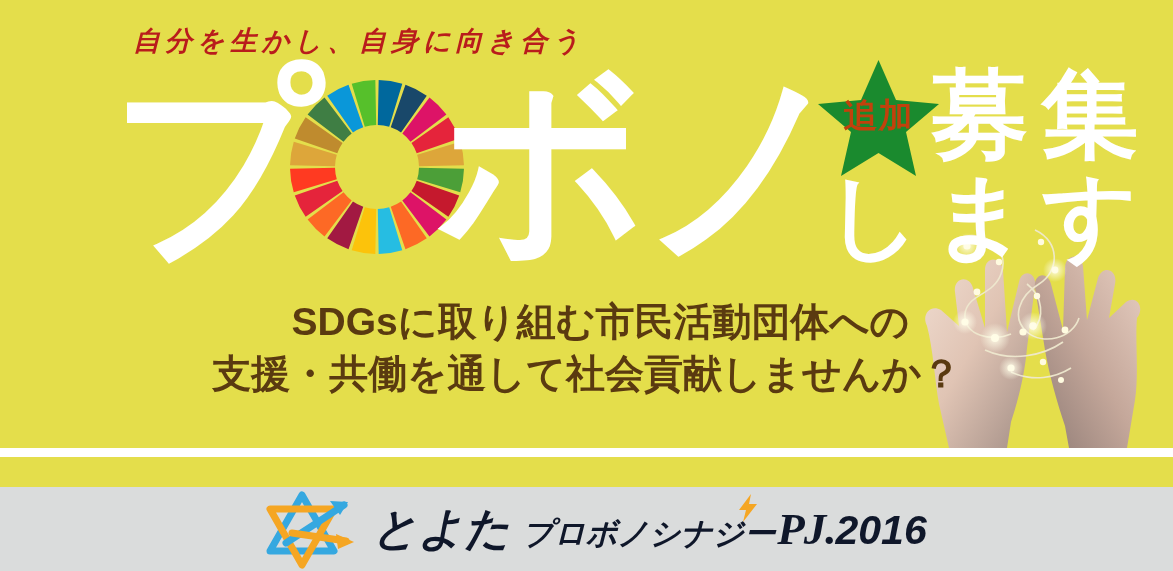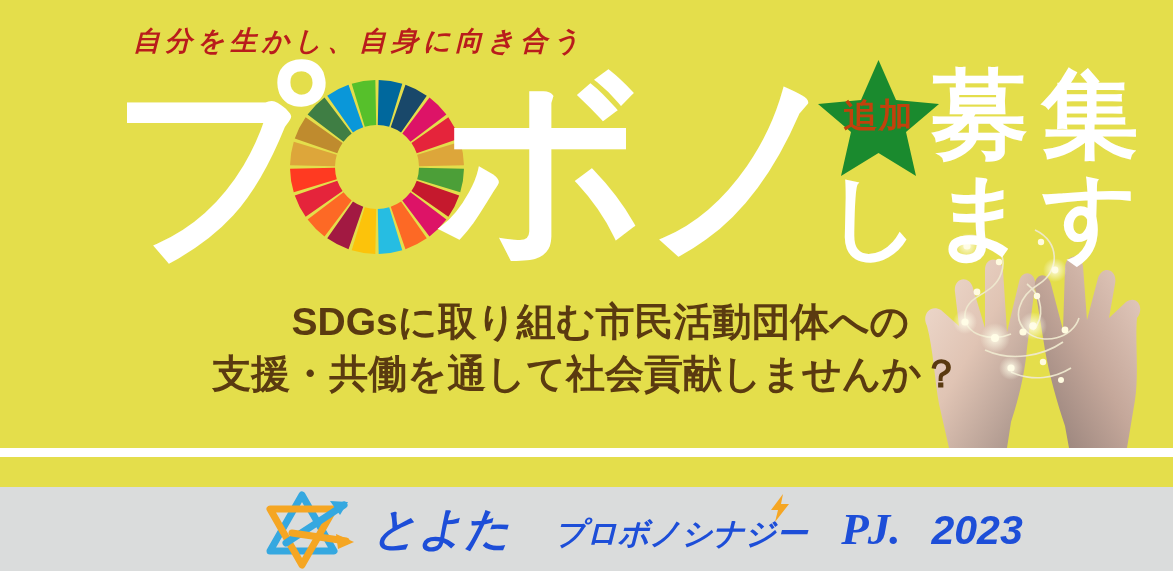--- a/index.html
+++ b/index.html
@@ -91,21 +91,21 @@
   }
   .subhead-line-1{padding-left:16px;margin-left:12px;}
   .subhead-line-2{padding-left:0px;}
 
   
   .footer-logo{position:absolute;left:262px;top:487px;width:650px;height:84px;display:flex;align-items:center;}
   .logo-mark{width:96px;height:80px;flex:0 0 auto;margin-right:14px;}
   .logo-mark svg{display:block;width:96px;height:80px;}
   .logo-text{
     display:flex;align-items:baseline;white-space:nowrap;
-    color:#1d4ed8;font-weight:bold;font-style:italic;line-height:1;gap:32px;
+    color:#0f172a;font-weight:bold;font-style:italic;line-height:1;
   }
   .logo-toyota{font-size:45px;letter-spacing:0px;margin-right:12px;
     font-family:"DejaVu Sans","Liberation Sans",sans-serif;}
   .logo-probono{font-size:31px;letter-spacing:0px;position:relative;
     font-family:"DejaVu Sans","Liberation Sans",sans-serif;}
   .logo-bolt{position:absolute;left:215px;top:-24px;width:22px;height:28px;}
   .logo-bolt svg{display:block;}
   .logo-pj{font-size:45px;letter-spacing:-1px;margin-left:2px;
     font-family:Liberation Serif, serif;}
   .logo-year{font-size:41px;letter-spacing:0px;
@@ -290,17 +290,17 @@
       <span class="logo-toyota">とよた</span>
       <span class="logo-probono">
         <span>プロボノシナジー</span>
         <span class="logo-bolt">
           <svg viewBox="0 0 22 28" xmlns="http://www.w3.org/2000/svg">
             <path d="M14 0 L2 16 L9 16 L6 28 L20 10 L12 10 Z" fill="#f5a623"></path>
           </svg>
         </span>
       </span>
       <span class="logo-pj">PJ.</span>
-      <span class="logo-year">2023</span>
+      <span class="logo-year">2016</span>
     </span>
   </div>
 
 </div>
 
 </body></html>

